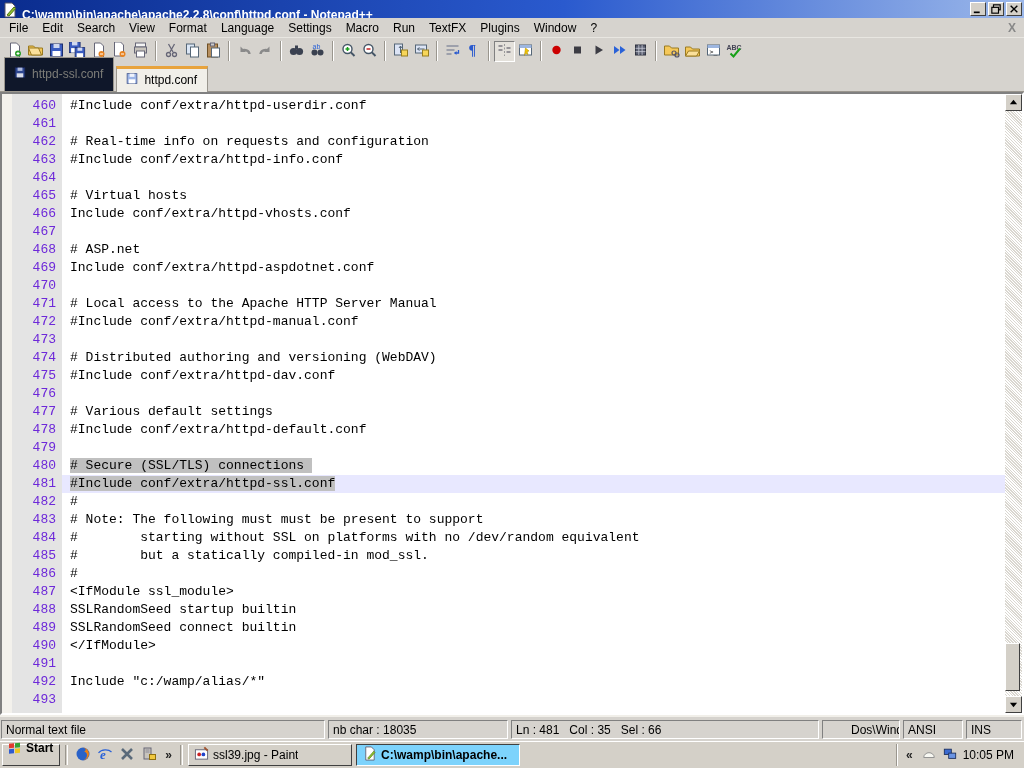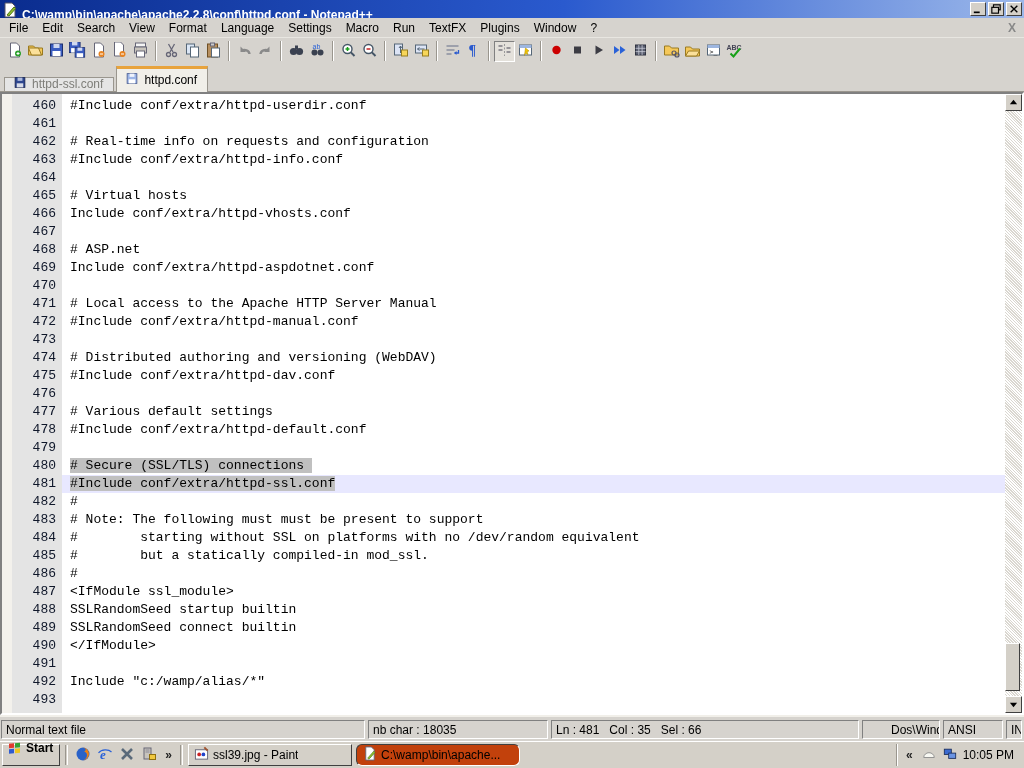--- a/index.html
+++ b/index.html
@@ -46,38 +46,38 @@
   .tb-btn svg { width:17px; height:16px; }
 
   
   .tabbar {
     height:28px; background:#d6d3ce; display:flex; align-items:flex-end;
     padding-left:4px; flex:0 0 auto; border-bottom:1px solid #9a968e;
   }
   .tab {
     display:flex; align-items:center; gap:5px; padding:3px 10px 4px 8px;
     border:1px solid #9a968e; border-bottom:none; margin-right:2px;
-    background:#e5e5e5; color:#7d7d78; height:14px; font-size:12px;
+    background:#0f172a; color:#7d7d78; height:34px; font-size:12px;
   }
   .tab svg { width:14px; height:13px; }
   .tab.active {
     background:#f1efe9; color:#000; height:26px;
     border-top:3px solid #e8a33d; position:relative; z-index:2; margin-bottom:-1px;
   }
 
   
   .editor-frame {
     flex:1 1 auto; border:2px solid; border-color:#808080 #fff #fff #808080;
     display:flex; background:#fff; overflow:hidden; position:relative;
   }
   .bookmark-margin { width:10px; background:#f3f1ec; flex:0 0 auto; }
   .gutter {
     width:50px; background:#e4e4e4; flex:0 0 auto; text-align:right;
     padding:3px 6px 0 0; font-family:"Liberation Mono", monospace;
-    font-size:13px; line-height:18px; color:#0f172a;
+    font-size:13px; line-height:18px; color:#6d28d9;
   }
   .code-area {
     flex:1 1 auto; padding-top:3px; font-family:"Liberation Mono", monospace;
     font-size:13px; line-height:18px; color:#000; overflow:hidden;
     white-space:pre; cursor:text;
   }
   .code-line { height:18px; padding-left:8px; }
   .code-line.current { background:var(--current-line,#e8e8ff); }
   .code-line .sel { background:var(--selection,#c0c0c0); }
   .code-line .sel.nl { padding-right:8px; }
@@ -97,21 +97,21 @@
 
   
   .statusbar {
     height:26px; background:#d6d3ce; display:flex; gap:3px; padding:3px 2px 2px 1px;
     border-top:2px solid #f1efe9; flex:0 0 auto; font-size:12px;
   }
   .status-cell {
     border:1px solid; border-color:#808080 #fff #fff #808080;
     padding:2px 4px; white-space:pre; overflow:hidden; color:#000;
   }
-  .sc1{width:364px;} .sc2{width:180px;} .sc3{width:308px;} .sc4{width:78px;padding-left:28px;} .sc5{width:60px;} .sc6{flex:1;}
+  .sc1{width:324px;} .sc2{width:180px;} .sc3{width:308px;} .sc4{width:78px;padding-left:28px;} .sc5{width:60px;} .sc6{flex:1;}
 
   
   .taskbar {
     height:27px; background:#d4d0c8; border-top:1px solid #fff;
     display:flex; align-items:center; padding:0 2px; gap:3px; flex:0 0 auto;
   }
   .start-btn {
     height:22px; display:flex; align-items:center; gap:3px; padding:0 6px 15px 4px;
     background:#d4d0c8; border:1px solid; border-color:#fff #404040 #404040 #fff;
     font-weight:bold; font-size:12px;
@@ -119,21 +119,21 @@
   .start-btn svg { width:16px; height:15px; }
   .tb-vsep { width:3px; height:20px; border-left:1px solid #9a968e; border-right:1px solid #fff; margin:0 2px; }
   .ql-icon { width:20px; height:20px; display:flex; align-items:center; justify-content:center; background:transparent; border:none; padding:0; }
   .ql-icon svg { width:16px; height:16px; }
   .chevron { font-size:12px; font-weight:bold; color:#222; padding:0 3px; background:none; border:none; }
   .task-btn {
     width:164px; height:22px; display:flex; align-items:center; gap:4px; padding:0 5px;
     background:#d4d0c8; border:1px solid; border-color:#fff #404040 #404040 #fff;
     font-size:12px; white-space:nowrap; overflow:hidden;
   }
-  .task-btn.active { border-color:#404040 #fff #fff #404040; background:#c2410c; font-weight:normal;border-radius:6px; }
+  .task-btn.active { border-color:#404040 #fff #fff #404040; background:#7dd3fc; font-weight:bold; }
   .task-btn svg { width:15px; height:15px; flex:0 0 auto; }
   .task-label { overflow:hidden; text-overflow:clip; white-space:nowrap; }
   .tray {
     margin-left:auto; height:22px; display:flex; align-items:center; gap:5px; padding:0 8px 0 6px;
     border-left:1px solid #9a968e; box-shadow:inset 1px 0 0 #fff;
   }
   .tray svg { width:16px; height:14px; }
   .tray .clock { font-size:12px; color:#000000; }
 </style>
 </head>

